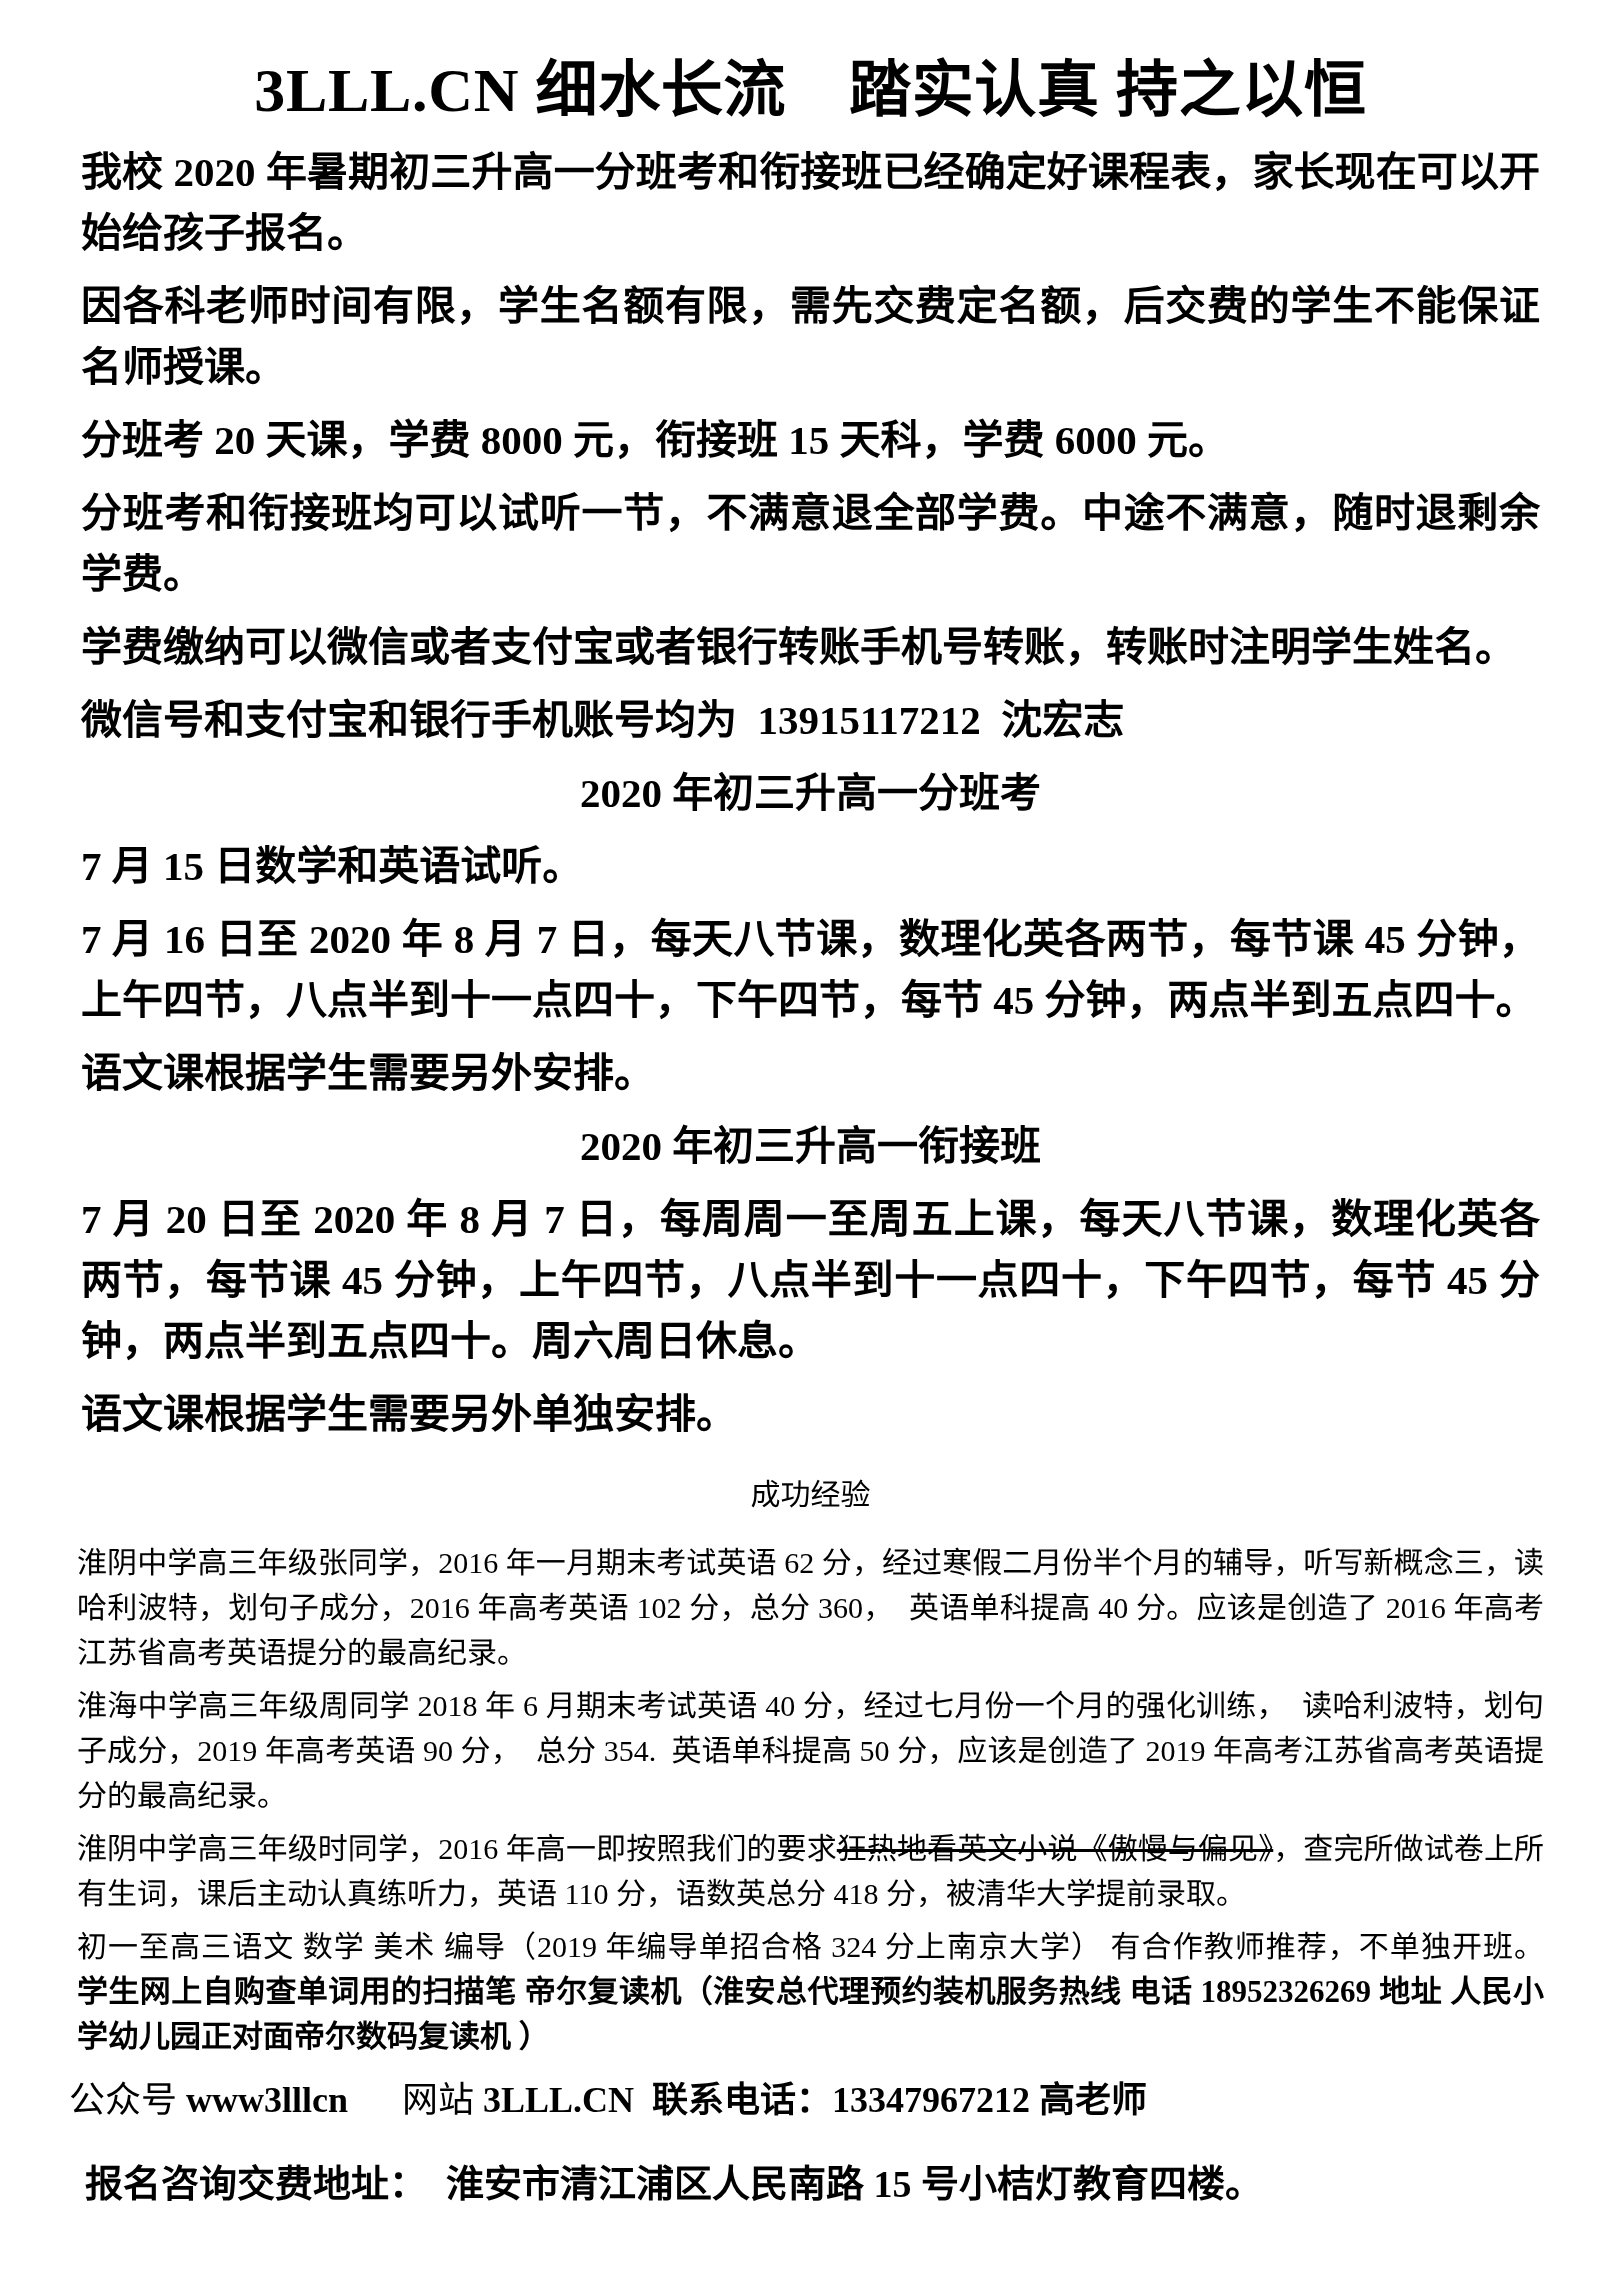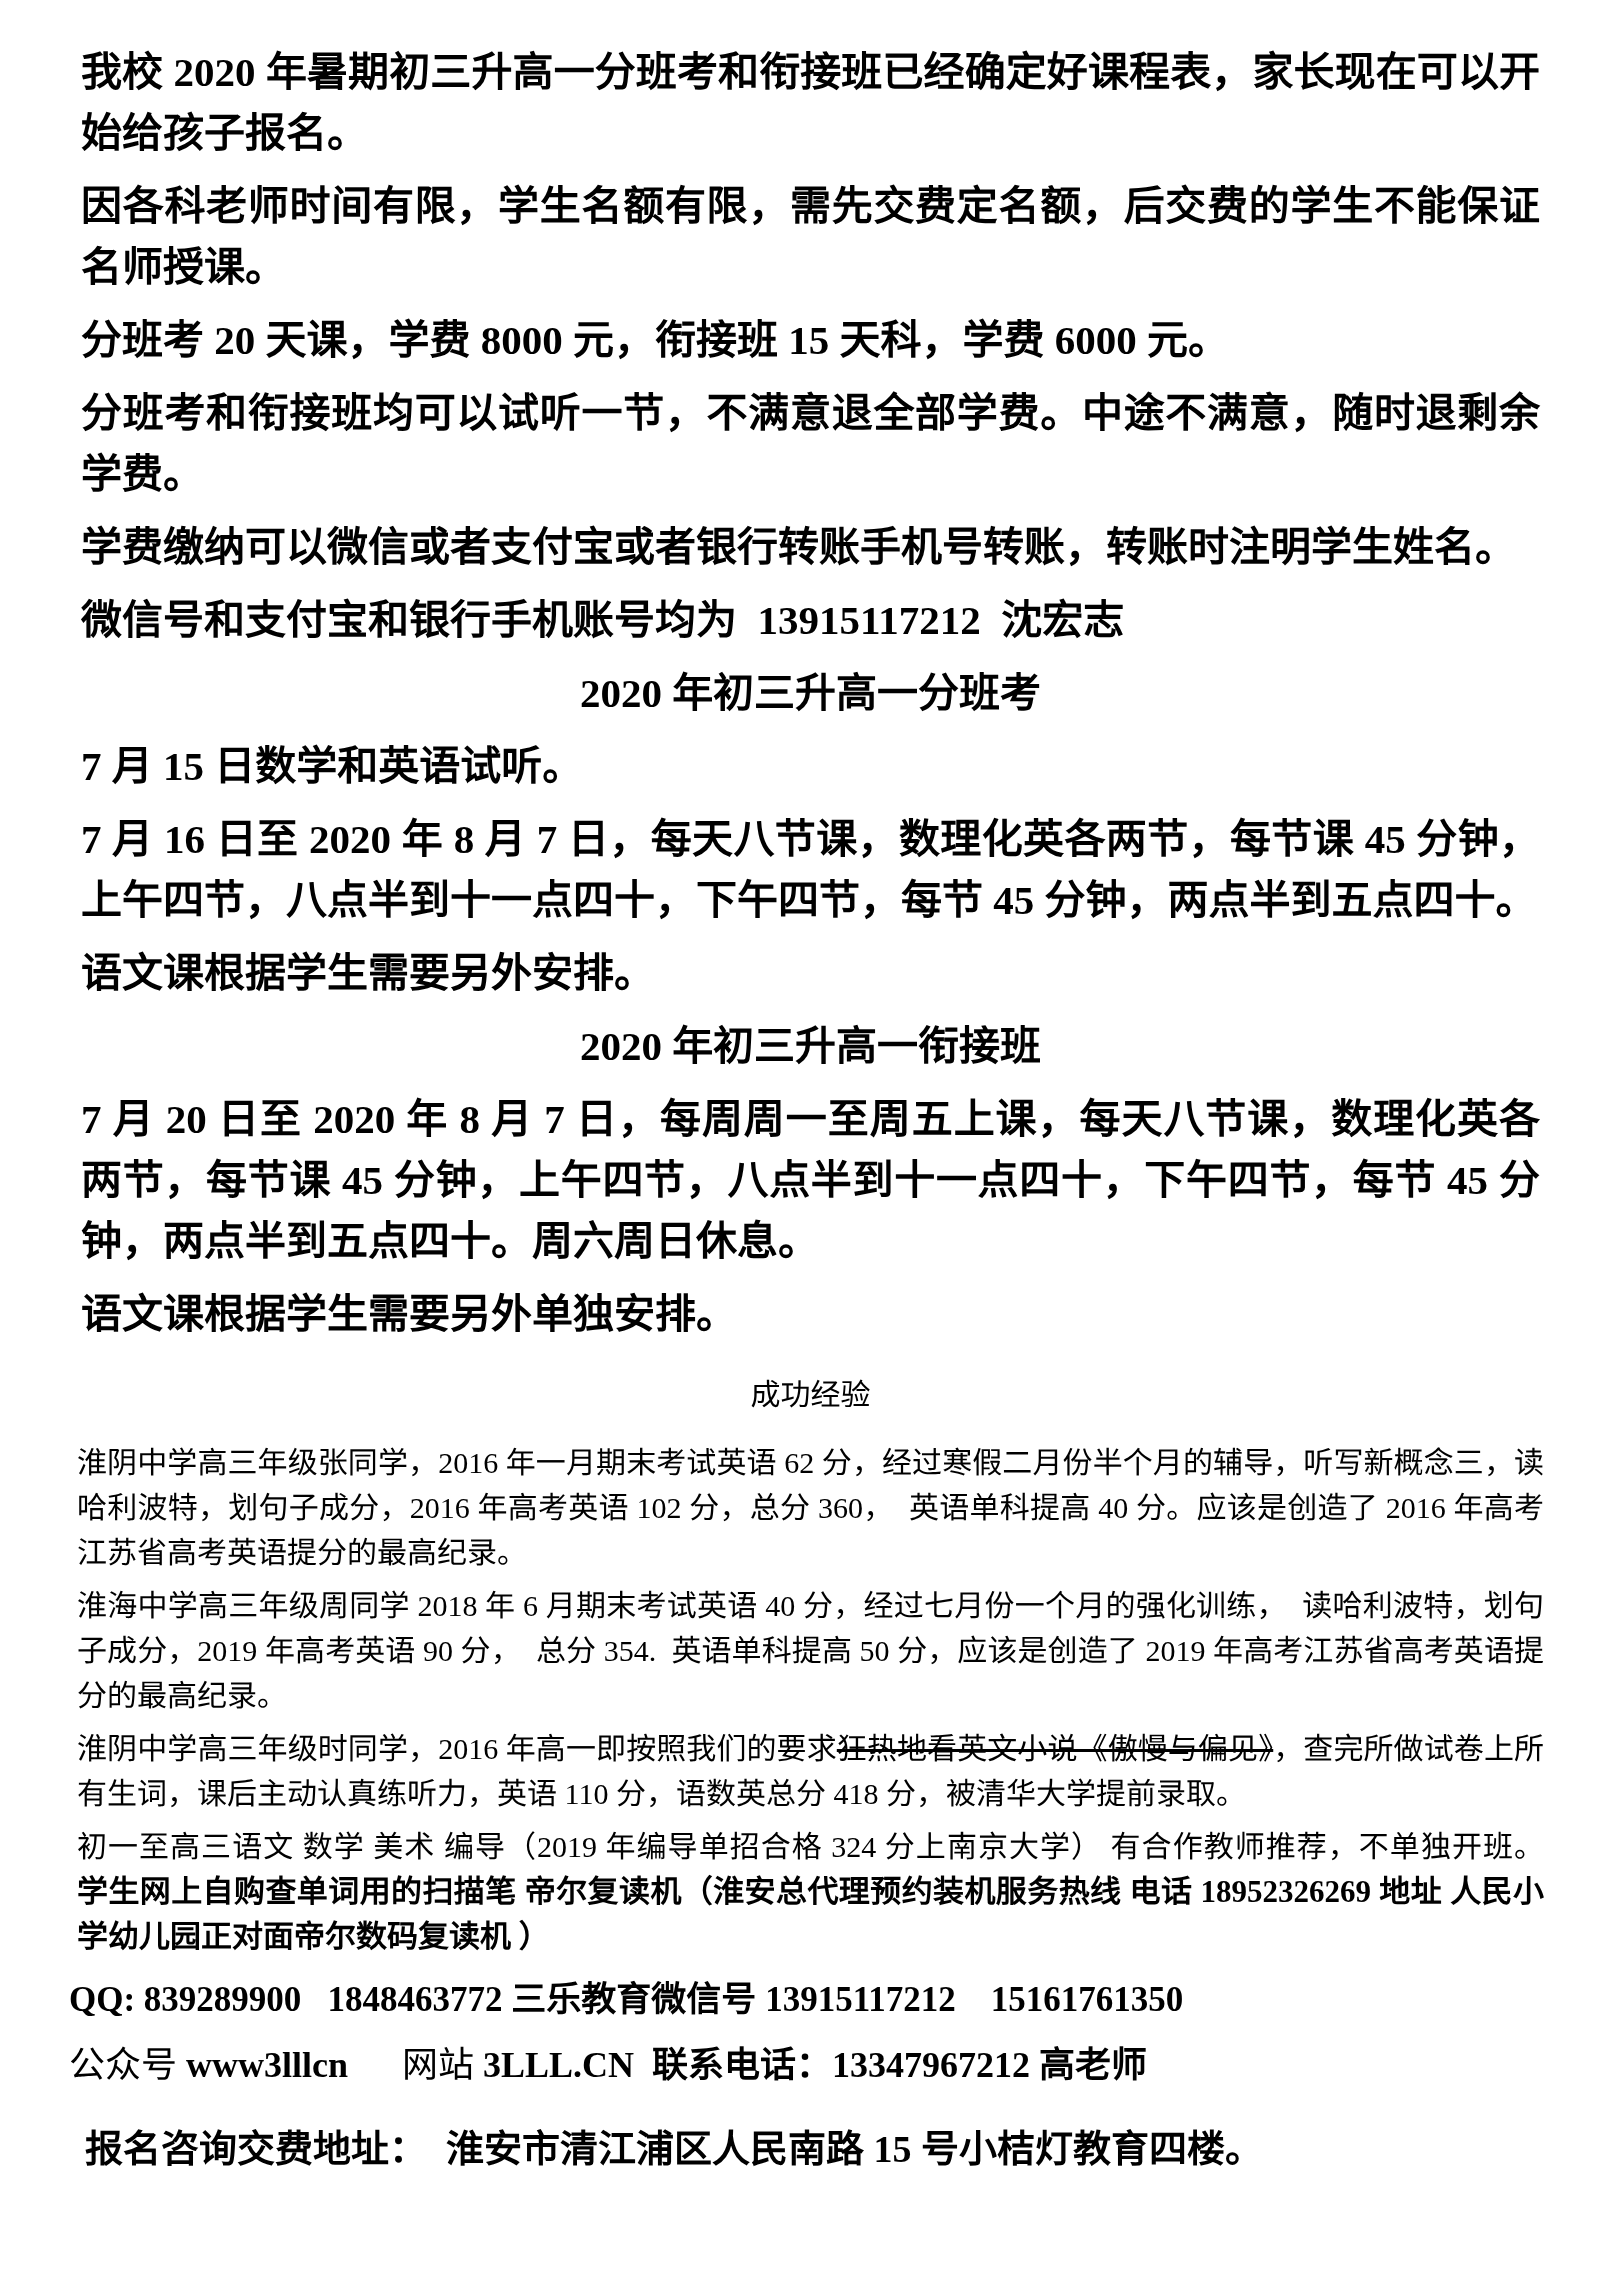--- a/index.html
+++ b/index.html
@@ -88,20 +88,21 @@
     line-height: 68px;
     white-space: pre-wrap;
   }
   .b { font-weight: bold; }
 </style>
 </head>
 <body>
 
 <div class="page">
 
+  <h1 class="doc-title">3LLL.CN 细水长流　踏实认真 持之以恒</h1>
 
   <p class="body-p">我校 2020 年暑期初三升高一分班考和衔接班已经确定好课程表，家长现在可以开始给孩子报名。</p>
   <p class="body-p">因各科老师时间有限，学生名额有限，需先交费定名额，后交费的学生不能保证名师授课。</p>
   <p class="body-p">分班考 20 天课，学费 8000 元，衔接班 15 天科，学费 6000 元。</p>
   <p class="body-p">分班考和衔接班均可以试听一节，不满意退全部学费。中途不满意，随时退剩余学费。</p>
   <p class="body-p">学费缴纳可以微信或者支付宝或者银行转账手机号转账，转账时注明学生姓名。</p>
   <p class="body-p">微信号和支付宝和银行手机账号均为  13915117212  沈宏志</p>
 
   <h2 class="section-h">2020 年初三升高一分班考</h2>
   <p class="body-p">7 月 15 日数学和英语试听。</p>
@@ -112,20 +113,19 @@
   <p class="body-p">7 月 20 日至 2020 年 8 月 7 日，每周周一至周五上课，每天八节课，数理化英各两节，每节课 45 分钟，上午四节，八点半到十一点四十，下午四节，每节 45 分钟，两点半到五点四十。周六周日休息。</p>
   <p class="body-p">语文课根据学生需要另外单独安排。</p>
 
   <h3 class="success-h">成功经验</h3>
 
   <p class="small-p">淮阴中学高三年级张同学，2016 年一月期末考试英语 62 分，经过寒假二月份半个月的辅导，听写新概念三，读哈利波特，划句子成分，2016 年高考英语 102 分，总分 360，  英语单科提高 40 分。应该是创造了 2016 年高考江苏省高考英语提分的最高纪录。</p>
   <p class="small-p">淮海中学高三年级周同学 2018 年 6 月期末考试英语 40 分，经过七月份一个月的强化训练，  读哈利波特，划句子成分，2019 年高考英语 90 分，  总分 354.  英语单科提高 50 分，应该是创造了 2019 年高考江苏省高考英语提分的最高纪录。</p>
   <p class="small-p"><span>淮阴中学高三年级时同学，2016 年高一即按照我们的要求</span><span class="strike">狂热地看英文小说《傲慢与偏见》</span><span>，查完所做试卷上所有生词，课后主动认真练听力，英语 110 分，语数英总分 418 分，被清华大学提前录取。</span></p>
   <p class="small-p"><span>初一至高三语文 数学 美术 编导（2019 年编导单招合格 324 分上南京大学） 有合作教师推荐，不单独开班。    </span><span class="bold-run">学生网上自购查单词用的扫描笔 帝尔复读机（淮安总代理预约装机服务热线 电话 18952326269 地址 人民小学幼儿园正对面帝尔数码复读机 ）</span></p>
 
-  <p class="qq-line"><span>QQ: 839289900   1848463772 </span><span>三乐教育微信号 </span><span>13915117212    15161761350</span></p>
 
   <p class="pub-line"><span>公众号 </span><span class="b">www3lllcn      </span><span>网站 </span><span class="b">3LLL.CN  </span><span class="b">联系电话：13347967212 高老师</span></p>
 
   <p class="addr-line"><span>报名咨询交费地址：  </span><span>淮安市清江浦区人民南路 15 号小桔灯教育四楼。</span></p>
 
 </div>
 
 
 </body></html>

